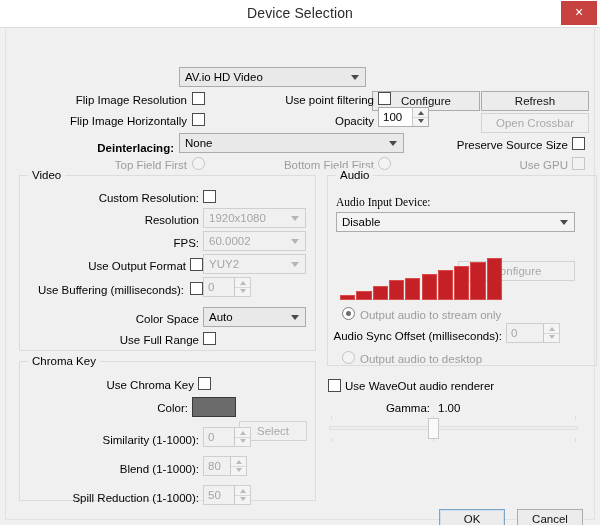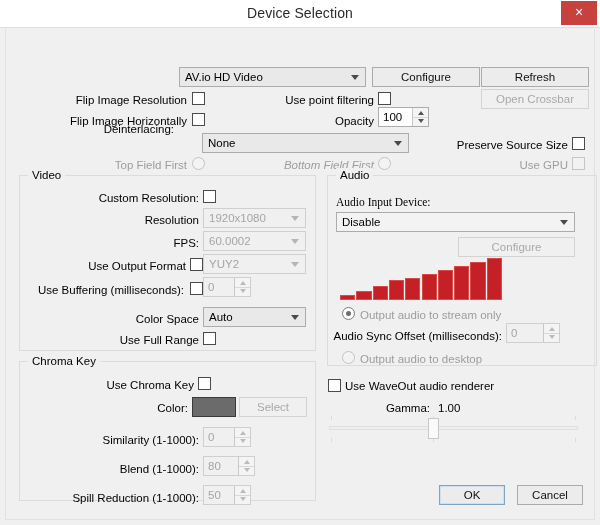--- a/index.html
+++ b/index.html
@@ -109,20 +109,21 @@
   .btn {
     position: absolute;
     background: #ececec;
     border: 1px solid #ababab;
     box-sizing: border-box;
     height: 20px;
     text-align: center;
     line-height: 18px;
     cursor: pointer;
     color: #111;
+    margin-top: 24px;
   }
   .btn.dis { background: #f0f0f0; border-color: #d3d3d3; color: #a9a9a9; cursor: default; }
   .btn.default {
     border: 1px solid #7aa5c9;
     box-shadow: 0 0 0 1px #cddff0 inset;
   }
 
   .cb {
     position: absolute;
     width: 13px; height: 13px;
@@ -292,33 +293,33 @@
     <div class="lbl r" style="left:270px; top:85px; width:98px;">Opacity</div>
     <div class="spin" style="left:372px; top:78px; width:51px;">
       <span class="v">100</span>
       <span class="btns">
         <span class="up"></span>
         <span class="sep"></span>
         <span class="dn"></span>
       </span>
     </div>
 
-    <div class="lbl r" style="left:60px; top:93px; width:108px;">Deinterlacing:</div>
-    <div class="combo" style="left:173px; top:104px; width:207px;margin-left:23px;">
+    <div class="lbl r" style="left:60px; top:112px; width:108px;font-weight:bold;">Deinterlacing:</div>
+    <div class="combo" style="left:173px; top:104px; width:225px;">
       <span class="txt">None</span>
       <span class="arrow"></span>
     </div>
 
     <div class="lbl r" style="left:430px; top:109px; width:132px;">Preserve Source Size</div>
     <div class="cb" style="left:566px; top:108px;"></div>
 
     <div class="lbl r dim" style="left:40px; top:129px; width:141px;">Top Field First</div>
     <div class="radio dis" style="left:186px; top:128px;"></div>
 
-    <div class="lbl r dim" style="left:215px; top:129px; width:153px;font-style:italic;">Bottom Field First</div>
+    <div class="lbl r dim" style="left:215px; top:129px; width:153px;">Bottom Field First</div>
     <div class="radio dis" style="left:372px; top:128px;"></div>
 
     <div class="lbl r dim" style="left:480px; top:129px; width:82px;">Use GPU</div>
     <div class="cb dis" style="left:566px; top:128px;"></div>
 
     <div class="group" style="left:13px; top:146px; width:297px; height:176px;">
       <span class="gtitle">Video</span>
     </div>
 
     <div class="lbl r" style="left:70px; top:162px; width:123px;">Custom Resolution:</div>
@@ -421,21 +422,21 @@
     <div class="spin dis" style="left:197px; top:398px; width:48px;">
       <span class="v">0</span>
       <span class="btns">
         <span class="up"></span>
         <span class="sep"></span>
         <span class="dn"></span>
       </span>
     </div>
 
     <div class="lbl r" style="left:80px; top:433px; width:113px;">Blend (1-1000):</div>
-    <div class="spin dis" style="left:197px; top:427px; width:52px;">
+    <div class="spin dis" style="left:197px; top:427px; width:44px;">
       <span class="v">80</span>
       <span class="btns">
         <span class="up"></span>
         <span class="sep"></span>
         <span class="dn"></span>
       </span>
     </div>
 
     <div class="lbl r" style="left:40px; top:462px; width:153px;">Spill Reduction (1-1000):</div>
     <div class="spin dis" style="left:197px; top:456px; width:48px;">

